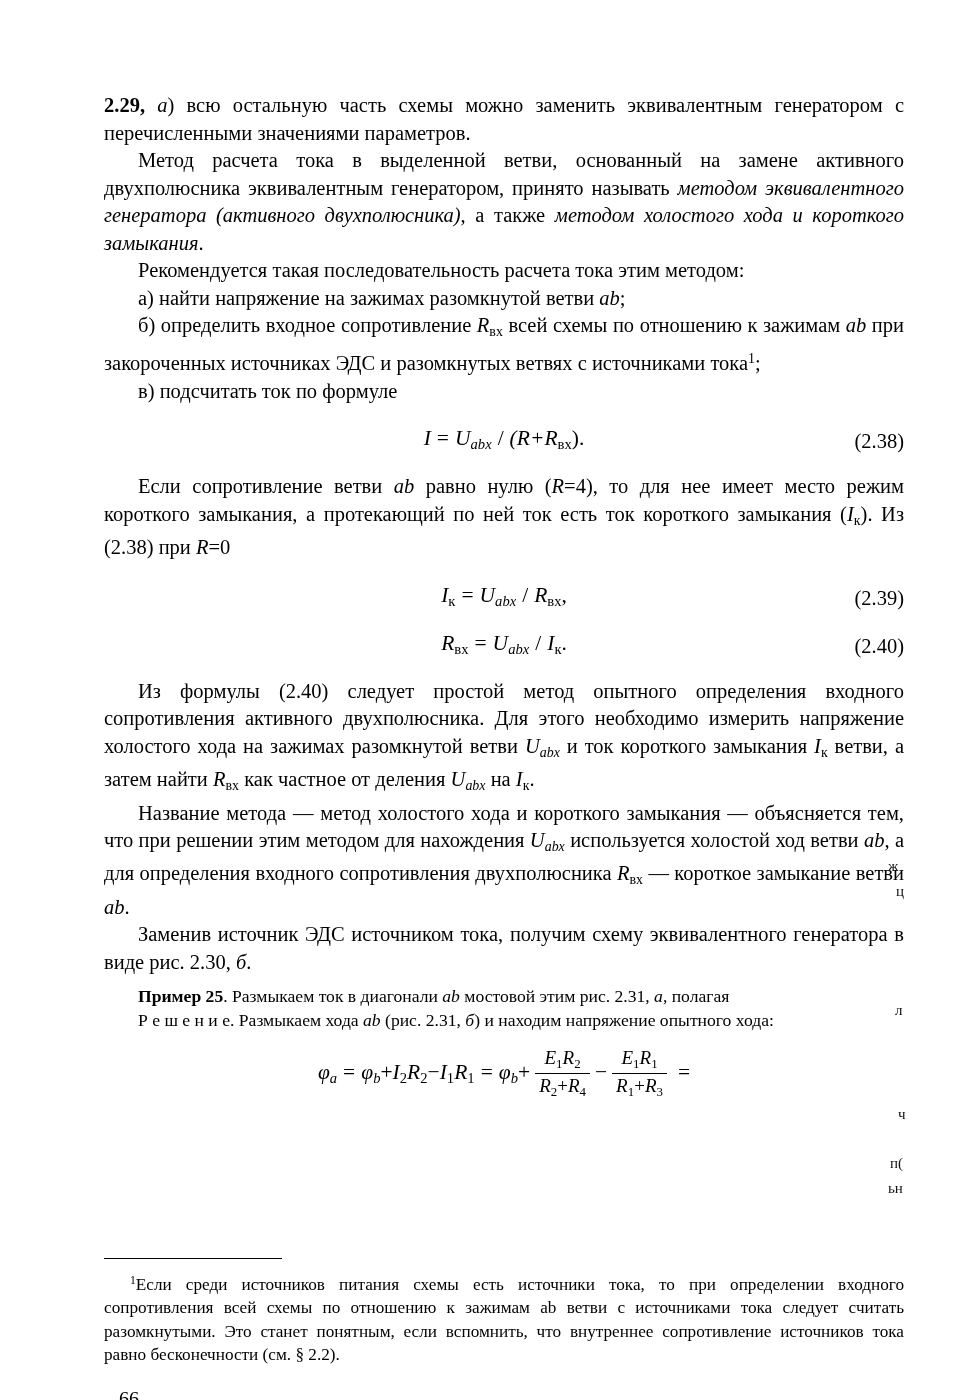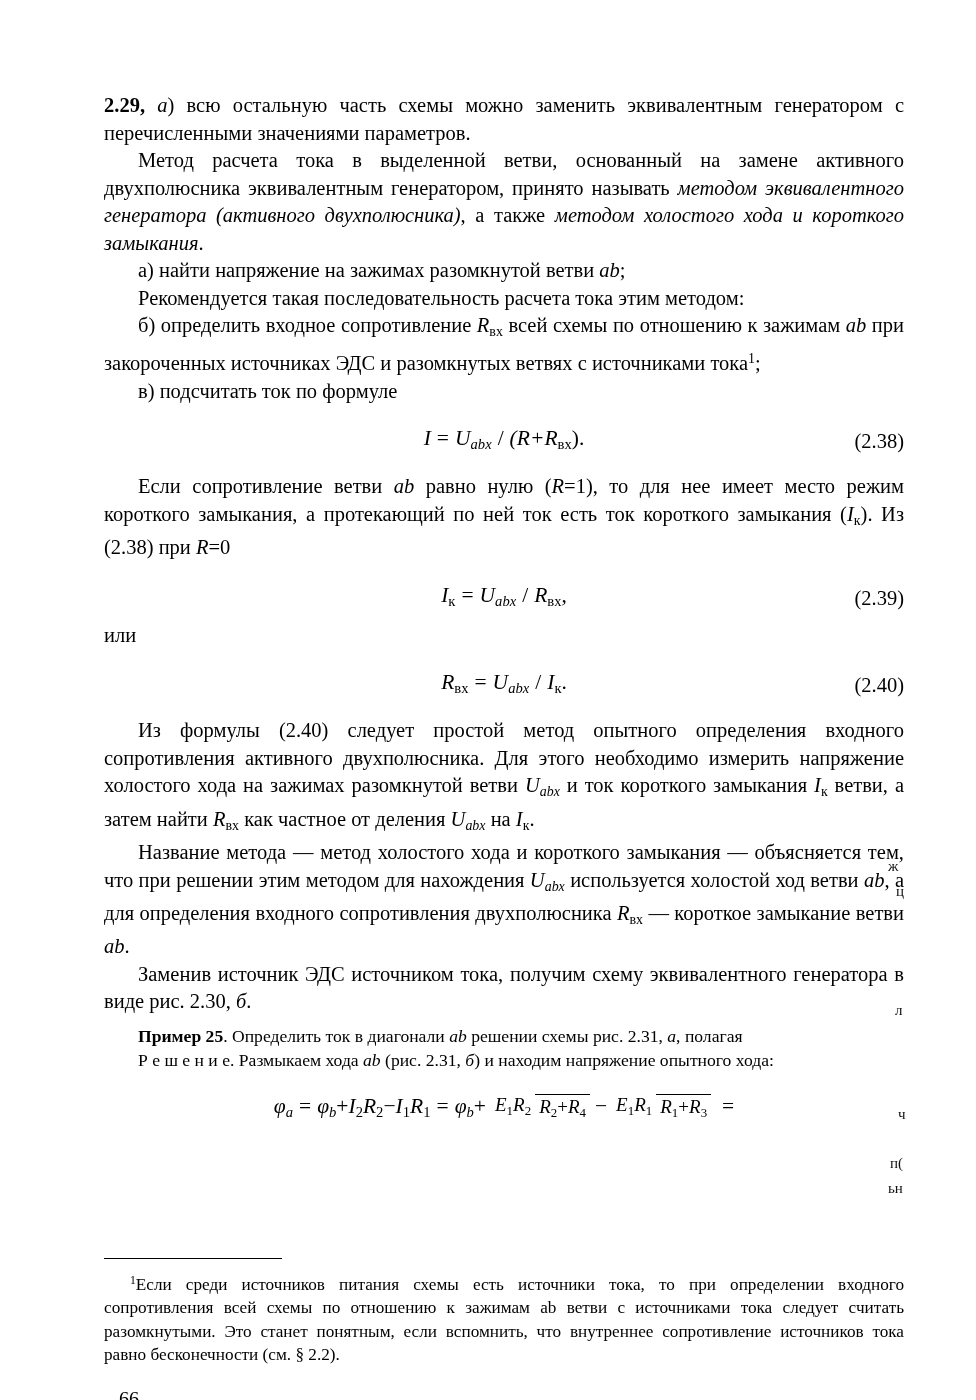--- a/index.html
+++ b/index.html
@@ -62,21 +62,21 @@
   }
   .eqno {
     position: absolute;
     right: 0;
     font-size: 20.5px;
   }
   .sp-sm { height: 8px; }
   .gap { display: inline-block; width: 6px; }
   .frac {
     display: inline-flex;
-    flex-direction: row;
+    flex-direction: column;
     vertical-align: middle;
     text-align: center;
     margin: 0 5px;
     font-size: 19px;
     position: relative;
     top: -1px;
   }
   .frac .num { padding: 0 4px 1px 4px; }
   .frac .den { padding: 1px 4px 0 4px; border-top: 1.4px solid #000; }
   .footnote-wrap {
@@ -133,53 +133,52 @@
 
     <p class="noindent">
       <span class="b">2.29, </span><span class="it">а</span><span>) всю остальную часть схемы можно заменить эквивалентным генератором с перечисленными значениями параметров.</span>
     </p>
 
     <p>
       <span>Метод расчета тока в выделенной ветви, основанный на замене активного двухполюсника эквивалентным генератором, принято называть </span><span class="it">методом эквивалентного генератора (активного двухполюсника)</span><span>, а также </span><span class="it">методом холостого хода и короткого замыкания</span><span>.</span>
     </p>
 
 
+    <p>Рекомендуется такая последовательность расчета тока этим методом:</p>
+
     <p>
       <span>а) найти напряжение на зажимах разомкнутой ветви </span><span class="it">ab</span><span>;</span>
     </p>
 
-    <p>Рекомендуется такая последовательность расчета тока этим методом:</p>
-
     <p>
       <span>б) определить входное сопротивление </span><span class="it">R</span><sub>вх</sub><span> всей схемы по отношению к зажимам </span><span class="it">ab</span><span> при закороченных источниках ЭДС и разомкнутых ветвях с источниками тока</span><sup>1</sup><span>;</span>
     </p>
 
     <p>в) подсчитать ток по формуле</p>
 
     <div class="formula-row">
       <div class="formula">
         <span class="it">I</span><span class="gap"></span><span>=</span><span class="gap"></span><span class="it">U</span><sub class="it">abх</sub><span class="gap"></span><span>/</span><span class="gap"></span><span class="it">(R+R</span><sub>вх</sub><span>).</span>
       </div>
       <span class="eqno">(2.38)</span>
     </div>
 
     <div class="sp-sm"></div>
 
     <p>
-      <span>Если сопротивление ветви </span><span class="it">ab</span><span> равно нулю (</span><span class="it">R</span><span>=1), то для нее имеет место режим короткого замыкания, а протекающий по ней ток есть ток короткого замыкания (</span><span class="it">I</span><sub>к</sub><span>). Из (2.38) при </span><span class="it">R</span><span>=0</span>
+      <span>Если сопротивление ветви </span><span class="it">ab</span><span> равно нулю (</span><span class="it">R</span><span>=4), то для нее имеет место режим короткого замыкания, а протекающий по ней ток есть ток короткого замыкания (</span><span class="it">I</span><sub>к</sub><span>). Из (2.38) при </span><span class="it">R</span><span>=0</span>
     </p>
 
     <div class="formula-row">
       <div class="formula">
         <span class="it">I</span><sub>к</sub><span class="gap"></span><span>=</span><span class="gap"></span><span class="it">U</span><sub class="it">abх</sub><span class="gap"></span><span>/</span><span class="gap"></span><span class="it">R</span><sub>вх</sub><span>,</span>
       </div>
       <span class="eqno">(2.39)</span>
     </div>
 
-    <p class="noindent">или</p>
 
     <div class="formula-row">
       <div class="formula">
         <span class="it">R</span><sub>вх</sub><span class="gap"></span><span>=</span><span class="gap"></span><span class="it">U</span><sub class="it">abх</sub><span class="gap"></span><span>/</span><span class="gap"></span><span class="it">I</span><sub>к</sub><span>.</span>
       </div>
       <span class="eqno">(2.40)</span>
     </div>
 
     <div class="sp-sm"></div>
 
@@ -191,21 +190,21 @@
       <span>Название метода — метод холостого хода и короткого замыкания — объясняется тем, что при решении этим методом для нахождения </span><span class="it">U</span><sub class="it">abх</sub><span> используется холостой ход ветви </span><span class="it">ab</span><span>, а для определения входного сопротивления двухполюсника </span><span class="it">R</span><sub>вх</sub><span> — короткое замыкание ветви </span><span class="it">ab</span><span>.</span>
     </p>
 
     <p>
       <span>Заменив источник ЭДС источником тока, получим схему эквивалентного генератора в виде рис. 2.30, </span><span class="it">б</span><span>.</span>
     </p>
 
     <div class="sp-sm"></div>
 
     <p class="example">
-      <span class="b">Пример 25</span><span>. Определить ток в диагонали </span><span class="it">ab</span><span> решении схемы рис. 2.31, </span><span class="it">а</span><span>, полагая </span>
+      <span class="b">Пример 25</span><span>. Размыкаем ток в диагонали </span><span class="it">ab</span><span> мостовой этим рис. 2.31, </span><span class="it">а</span><span>, полагая </span>
     </p>
 
     <p class="example">
       <span>Р е ш е н и е.</span><span> Размыкаем хода </span><span class="it">ab</span><span> (рис. 2.31, </span><span class="it">б</span><span>) и находим напряжение опытного хода:</span>
     </p>
 
     <div class="formula-row" style="margin-top:16px">
       <div class="formula">
         <span class="it">φ</span><sub class="it">a</sub><span class="gap"></span><span>=</span><span class="gap"></span><span class="it">φ</span><sub class="it">b</sub><span>+</span><span class="it">I</span><sub>2</sub><span class="it">R</span><sub>2</sub><span>−</span><span class="it">I</span><sub>1</sub><span class="it">R</span><sub>1</sub><span class="gap"></span><span>=</span><span class="gap"></span><span class="it">φ</span><sub class="it">b</sub><span>+</span><span class="frac">
             <span class="num"><span class="it">E</span><sub>1</sub><span class="it">R</span><sub>2</sub></span>

